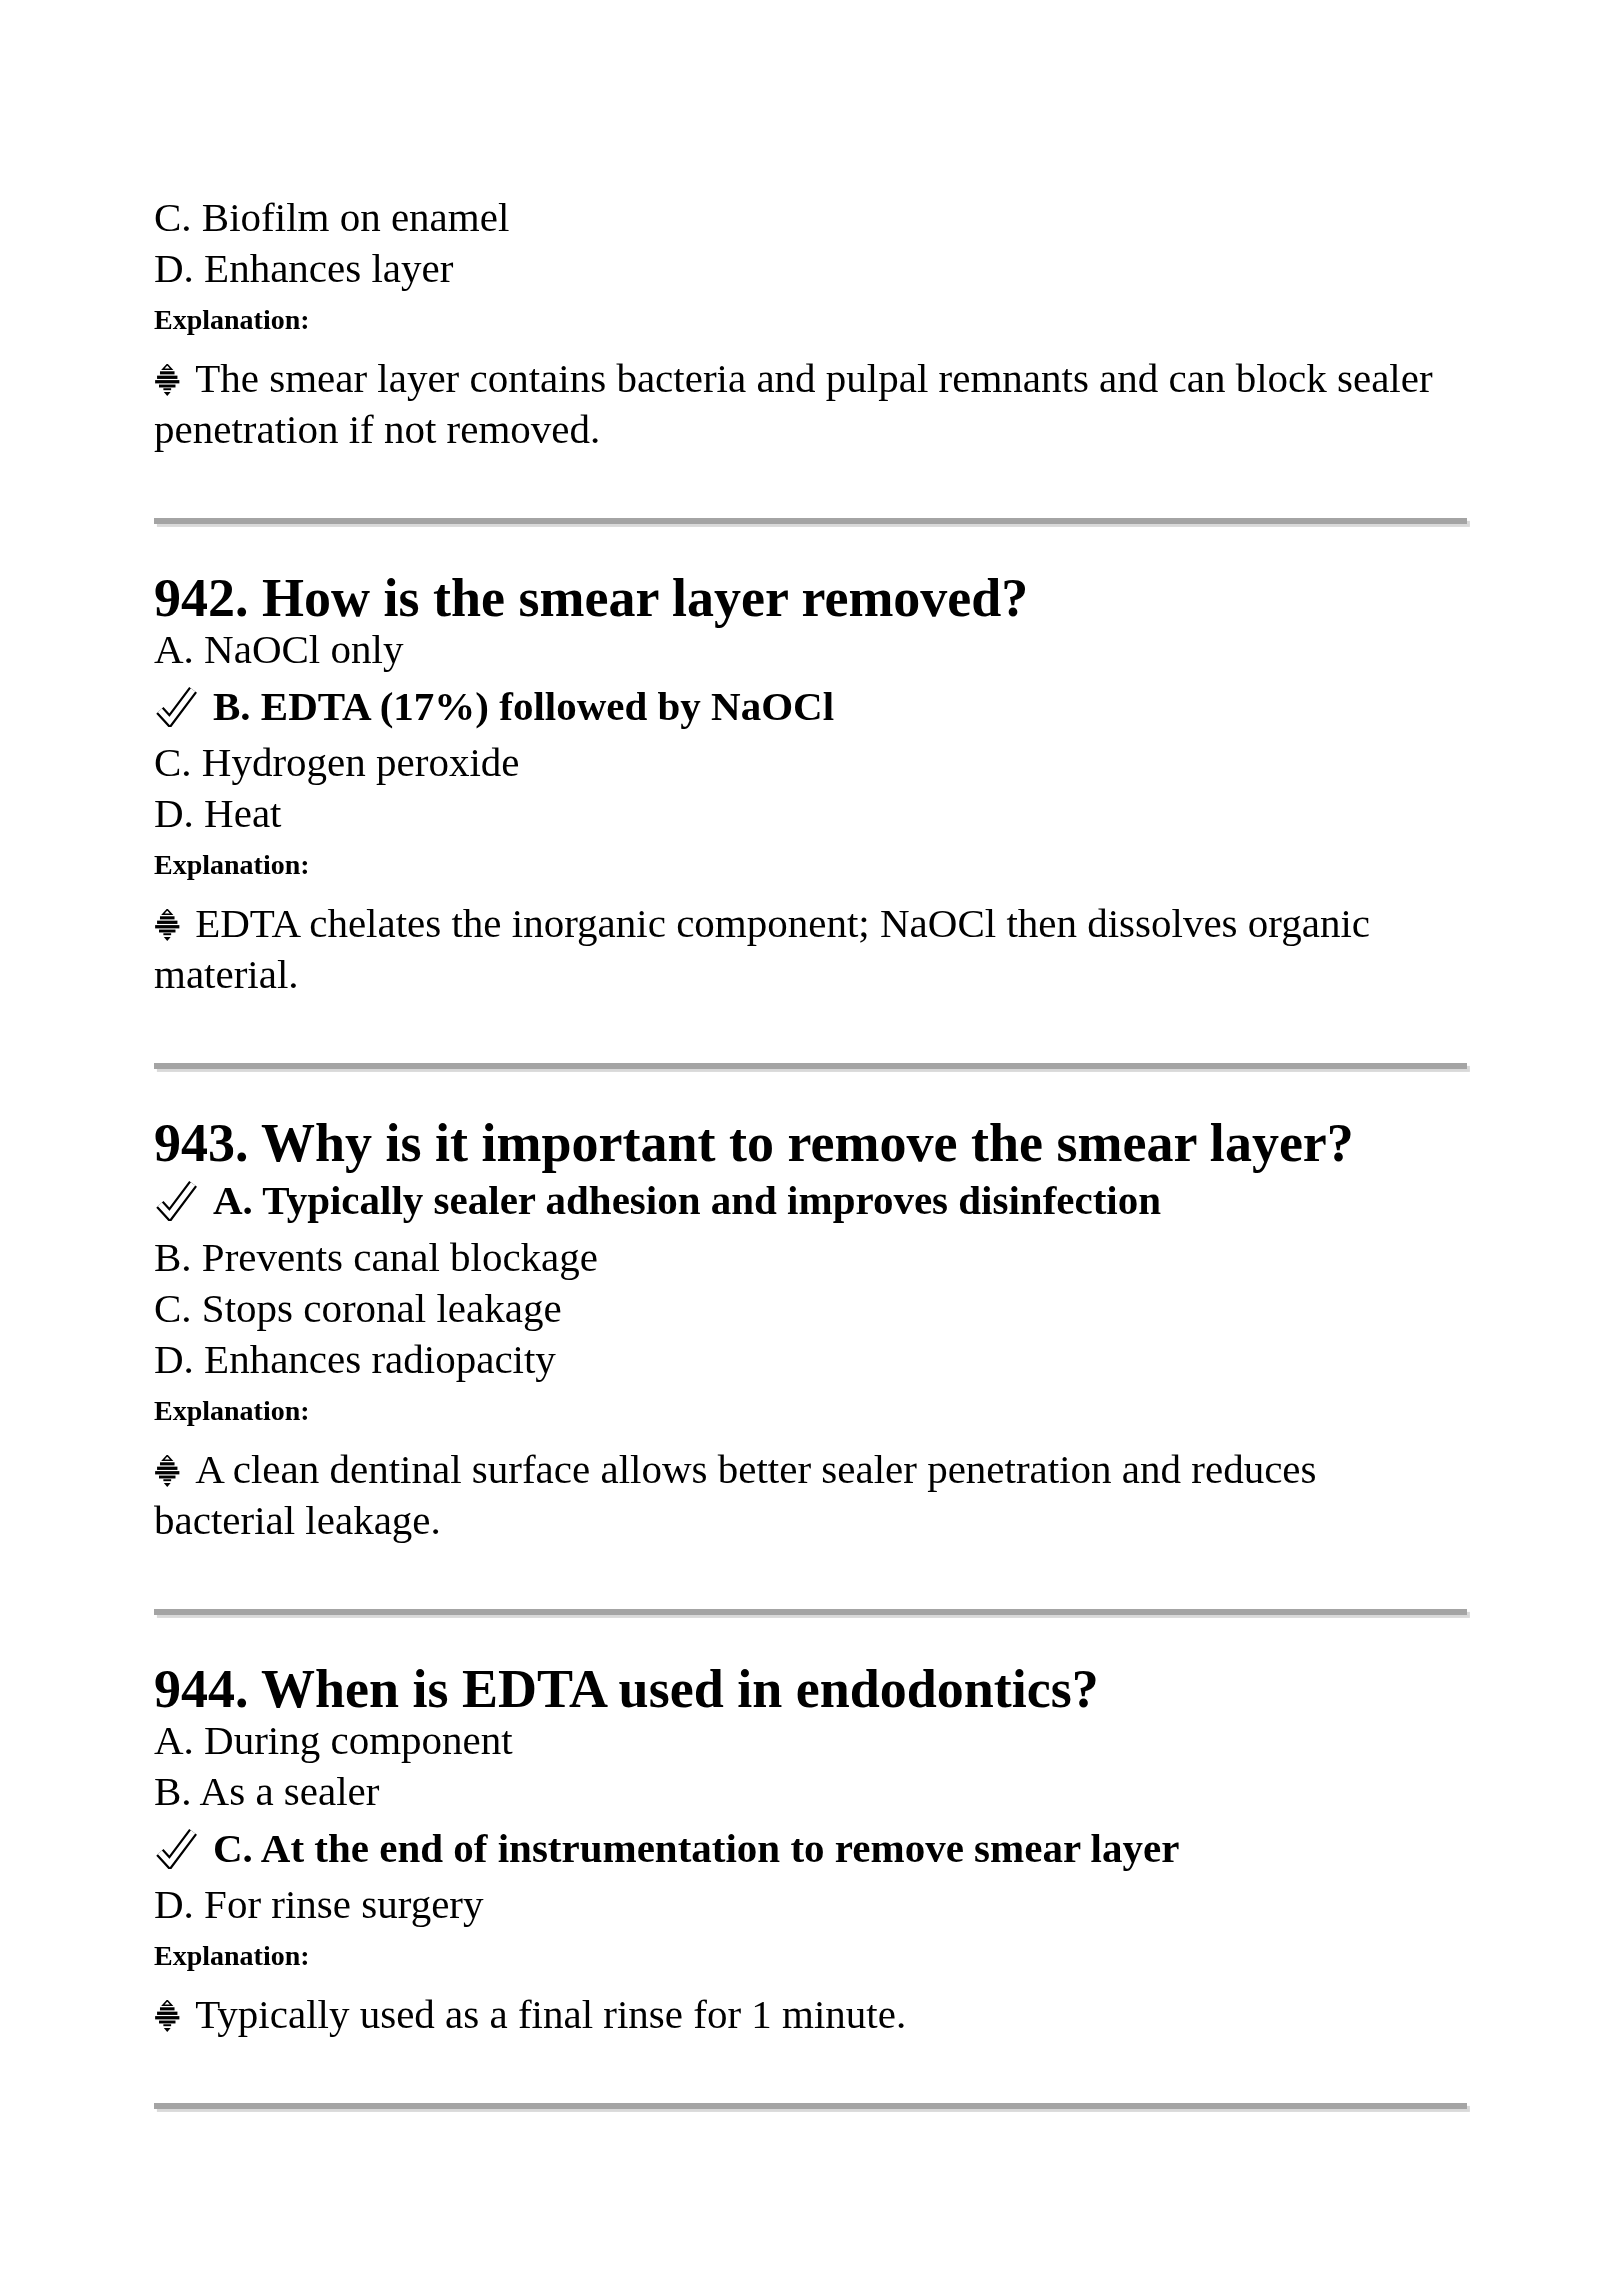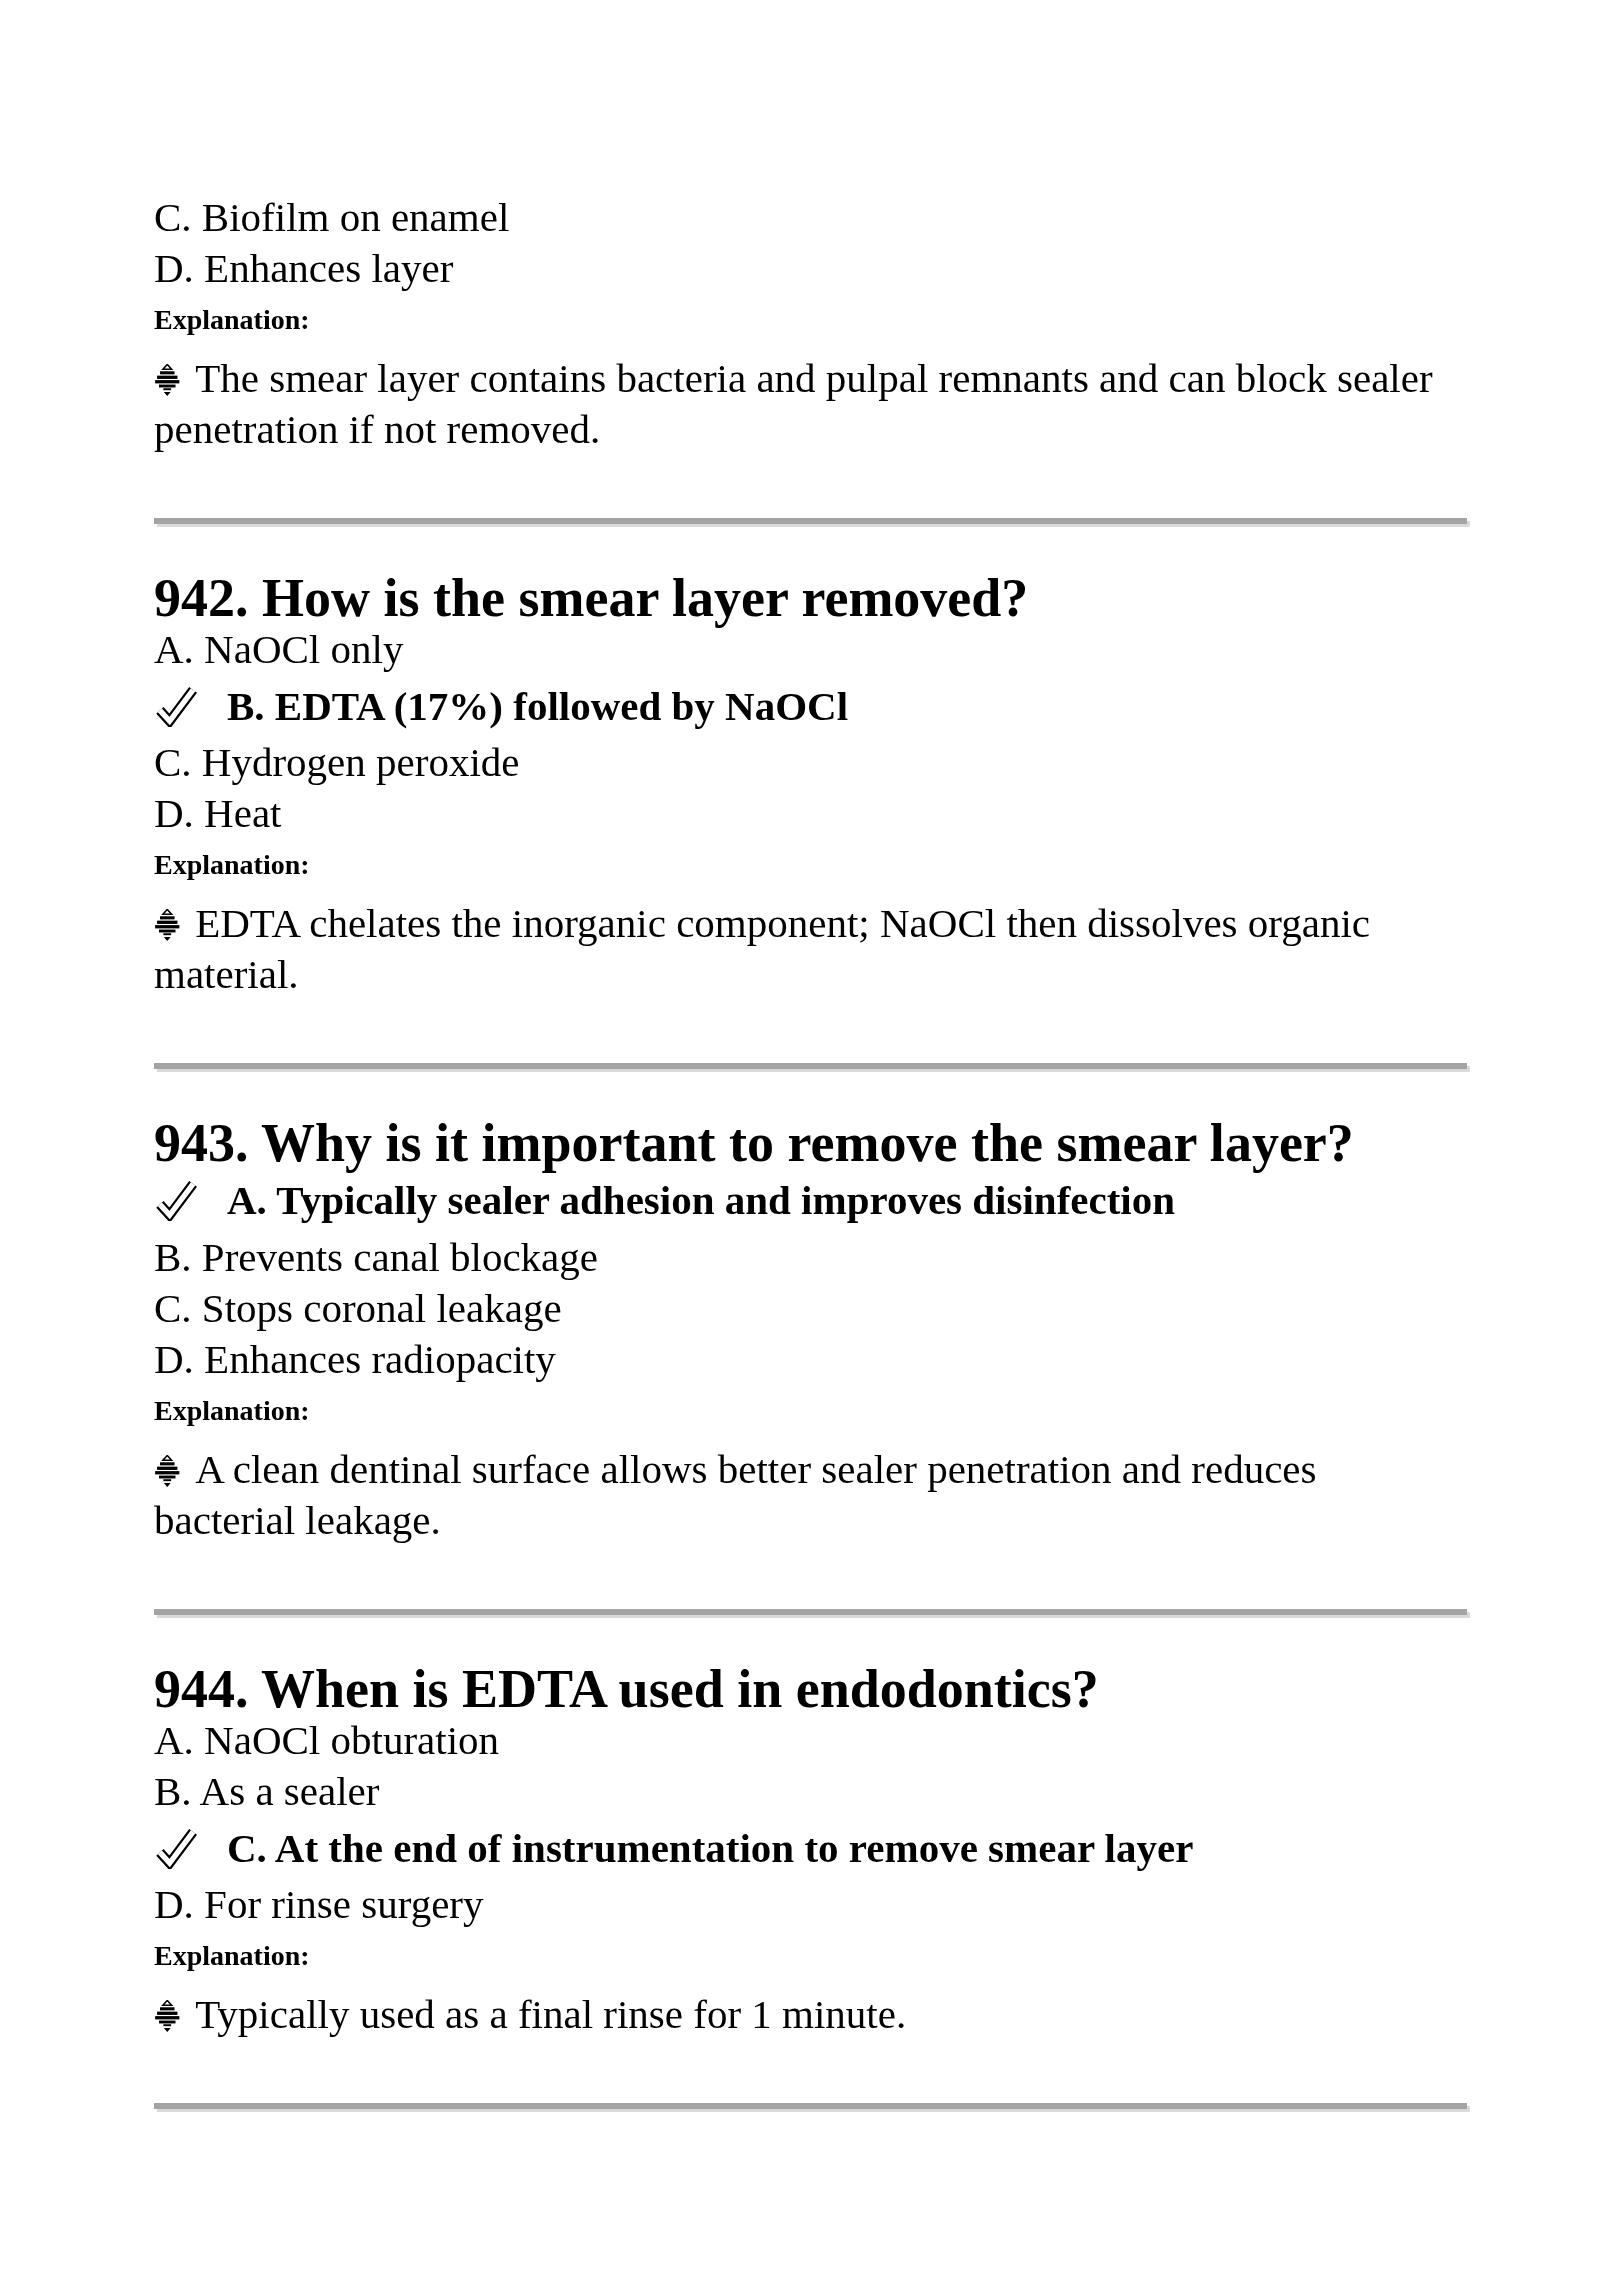--- a/index.html
+++ b/index.html
@@ -26,21 +26,21 @@
     margin: 0;
   }
   .options { margin: 0; }
   .option {
     margin: 0;
     white-space: nowrap;
   }
   .option.correct {
     display: flex;
     align-items: center;
-    gap: 30px;
+    gap: 16px;
     font-weight: bold;
     margin: 5.9px 0;
   }
   .check-icon { flex: 0 0 auto; }
   .check-icon svg { display: block; width: 43px; height: 41px; }
   .exp-label {
     font-size: 28px;
     line-height: 51px;
     font-weight: bold;
     margin: 0;
@@ -174,21 +174,21 @@
               <polygon points="10,29 17,29 13.5,33" fill="#000000"></polygon>
             </svg></span><span class="exp-body">A clean dentinal surface allows better sealer penetration and reduces bacterial leakage.</span></p>
   </section>
   <hr class="divider">
 
   <section class="qa-section">
     <h2 class="q-title">944. When is EDTA used in endodontics?</h2>
     <div class="options">
   <div class="option">
     
-    <span class="option-text">A. NaOCl obturation</span>
+    <span class="option-text">A. During component</span>
   </div>
 
   <div class="option">
     
     <span class="option-text">B. As a sealer</span>
   </div>
 
   <div class="option correct">
     <span class="check-icon">
               <svg viewBox="0 0 44 42" xmlns="http://www.w3.org/2000/svg">

